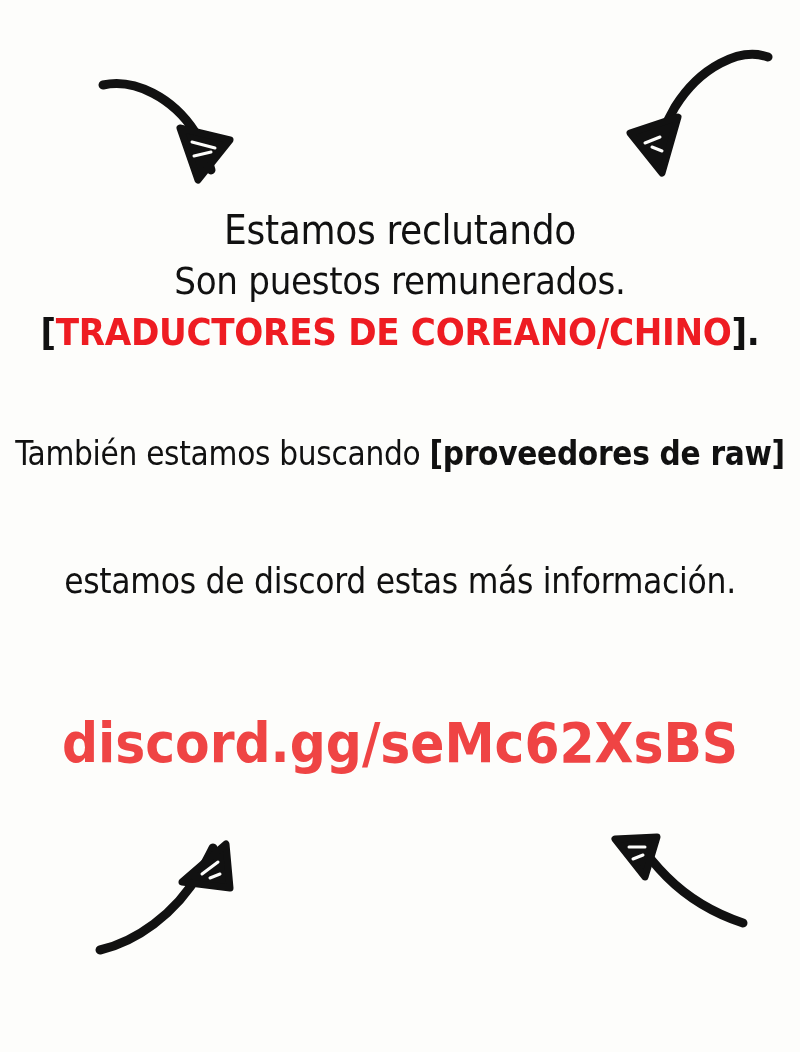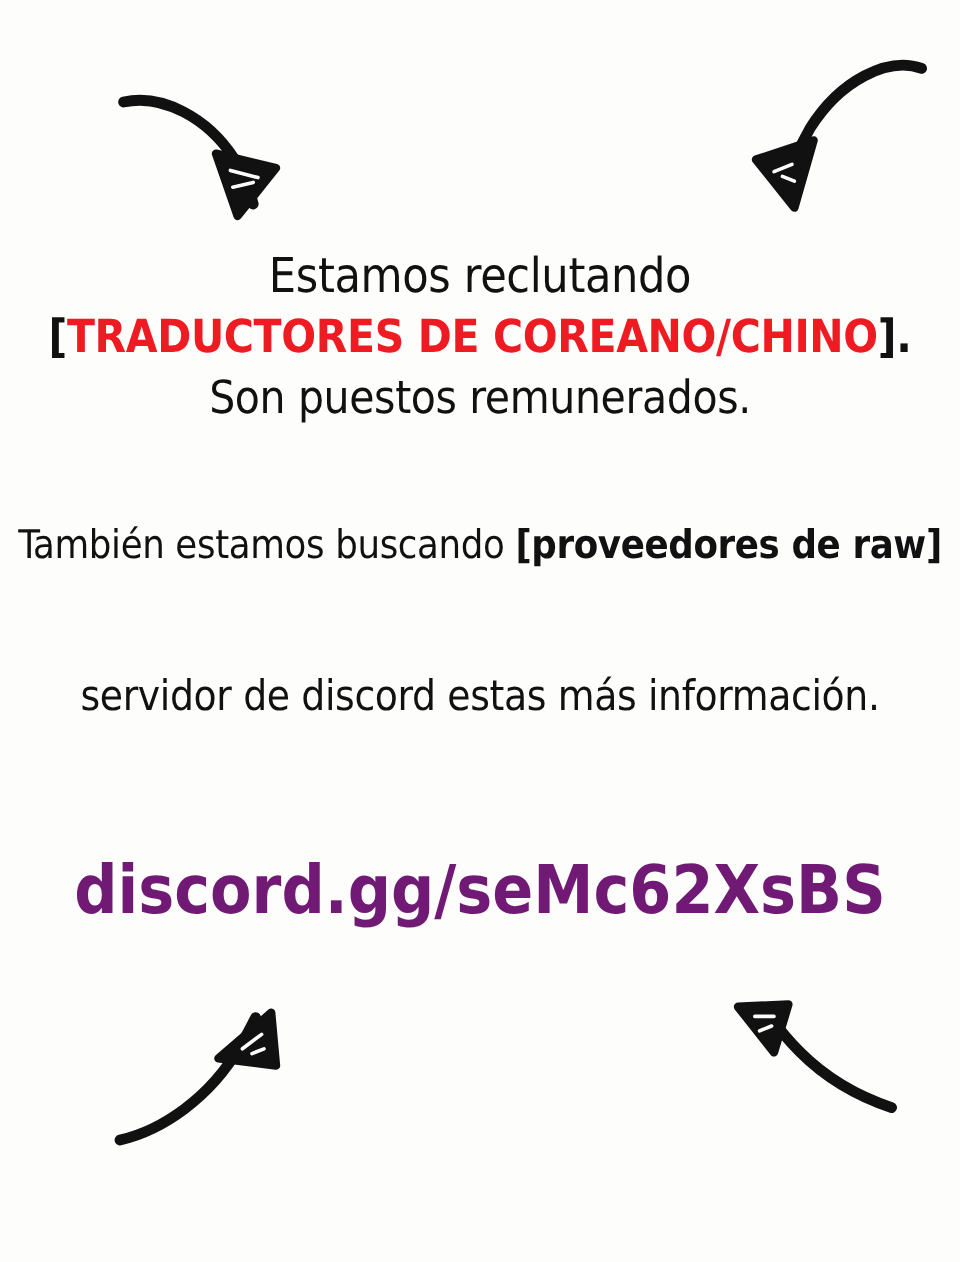--- a/index.html
+++ b/index.html
@@ -67,21 +67,21 @@
   .b3 { position: absolute; top: 558px; left: 0; }
   .b3 .l1 { font-size: 35px; line-height: 47px; }
   .b3 .l2 { font-size: 35px; line-height: 47px; }
   .b3 .strong { font-weight: 400; }
 
   .b4 { position: absolute; top: 708px; left: 0; }
   .b4 .link {
     font-size: 56px;
     line-height: 70px;
     font-weight: 700;
-    color: #701a75;
+    color: #ef4444;
     letter-spacing: 0px;
     font-family: "DejaVu Sans Condensed", "Liberation Sans Narrow", "Liberation Sans", sans-serif;
     text-decoration: none;
     display: inline-block;
   }
 </style>
 </head>
 <body>
 
 <div class="page">
@@ -107,30 +107,30 @@
   <svg class="arrow arrow-br" viewBox="0 0 155 110">
     <path d="M148 98 C 130 92, 100 80, 72 52 C 62 42, 52 30, 44 18" stroke="#111111" stroke-width="9" fill="none" stroke-linecap="round"></path>
     <path d="M20 14 L 62 12 L 50 52 Z" fill="#111111" stroke="#111111" stroke-width="7" stroke-linejoin="round"></path>
     <path d="M34 22 L 50 22 M38 34 L 48 30" stroke="#fdfdfb" stroke-width="3" fill="none" stroke-linecap="round"></path>
   </svg>
 
   <div class="content">
 
     <div class="block b1">
       <div class="line l1">Estamos reclutando</div>
+      <div class="line l3">Son puestos remunerados.</div>
       <div class="line l2"><span class="blk">[</span><span class="red">TRADUCTORES DE COREANO/CHINO</span><span class="blk">].</span></div>
-      <div class="line l3">Son puestos remunerados.</div>
     </div>
 
     <div class="block b2">
       <div class="line l1"><span>También estamos buscando </span><span class="strong">[proveedores de raw]</span></div>
     </div>
 
     <div class="block b3">
-      <div class="line l2"><span>servidor de </span><span class="strong">discord</span><span> estas más información.</span></div>
+      <div class="line l2"><span>estamos de </span><span class="strong">discord</span><span> estas más información.</span></div>
     </div>
 
     <div class="block b4">
       <span class="link">discord.gg/seMc62XsBS</span>
     </div>
 
   </div>
 </div>
 
 </body></html>

